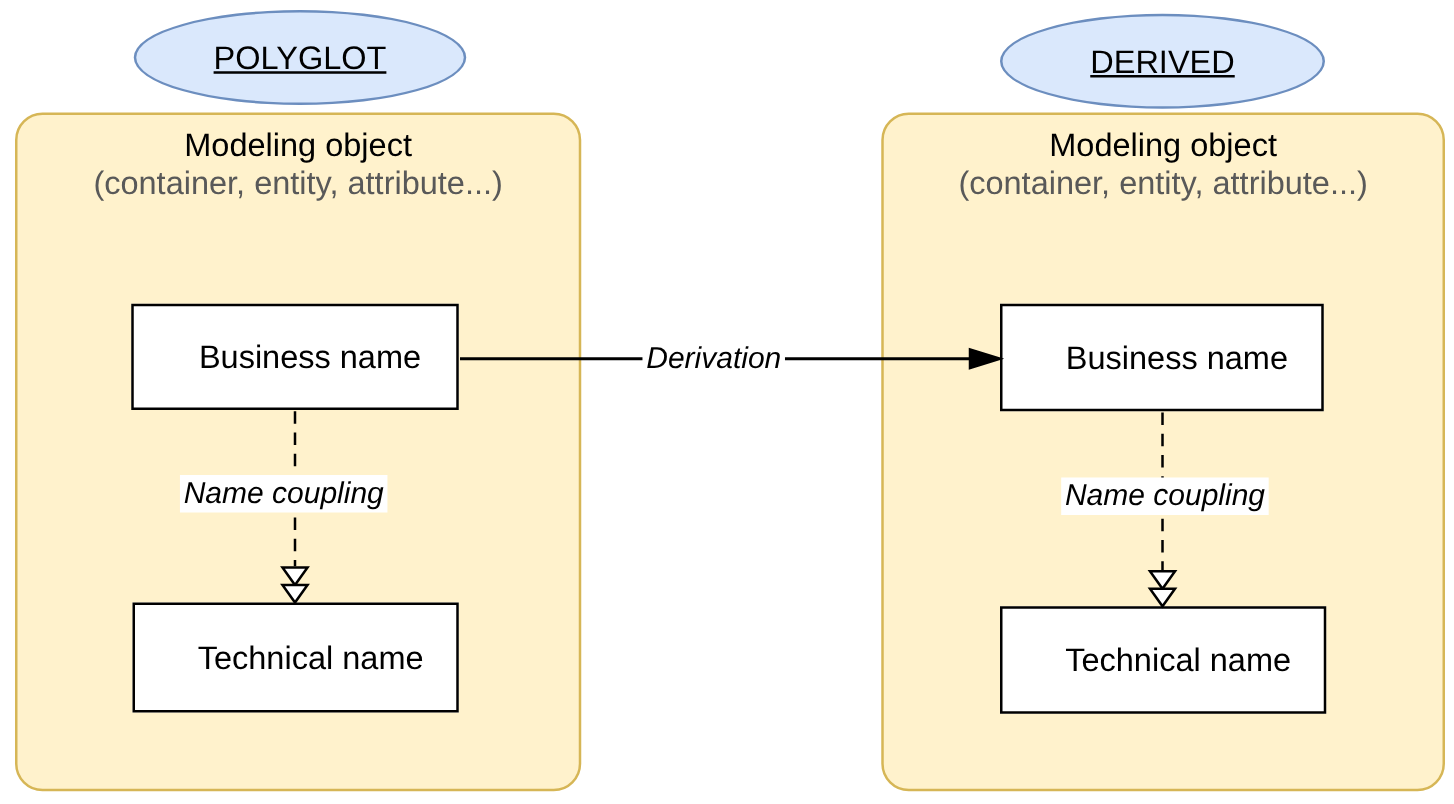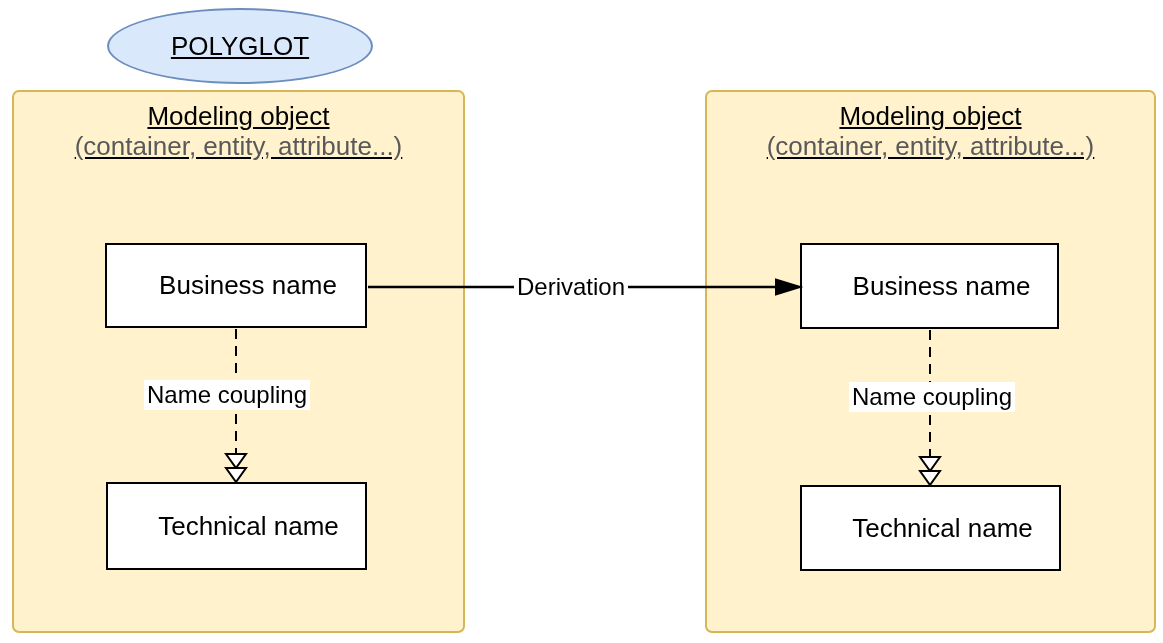--- a/index.html
+++ b/index.html
@@ -13,23 +13,22 @@
     width: 1163px;
     height: 643px;
     overflow: hidden;
     background: #ffffff;
   }
   .container {
     position: absolute;
     box-sizing: border-box;
     background: var(--container-fill);
     border: 2px solid var(--container-border);
-    border-radius: 7px;
+    border-radius: 22px;
     z-index: 1;
-    text-decoration: underline;
   }
   .container-heading {
     text-align: center;
     padding-top: 9px;
     font-size: 26px;
     line-height: 30px;
     color: #000000;
   }
   .container-subtitle {
     color: var(--subtitle-text);
@@ -82,20 +81,21 @@
   }
   .edge-label {
     position: absolute;
     transform: translate(-50%, -50%);
     background: #ffffff;
     font-size: 24px;
     color: #000000;
     white-space: nowrap;
     padding: 1px 3px;
     z-index: 5;
+    font-style: italic;
   }
 </style>
 </head>
 <body>
 
 <div class="stage">
 
   <div class="container" style="left:12px; top:90px; width:453px; height:543px;">
     <div class="container-heading">
       <div>Modeling object</div>
@@ -105,20 +105,23 @@
 
   <div class="container" style="left:705px; top:90px; width:451px; height:543px;">
     <div class="container-heading">
       <div>Modeling object</div>
       <div class="container-subtitle">(container, entity, attribute...)</div>
     </div>
   </div>
 
   <div class="tag-ellipse" style="left:107px; top:8px; width:266px; height:76px;">
     <span>POLYGLOT</span>
+  </div>
+  <div class="tag-ellipse" style="left:800px; top:11px; width:260px; height:76px;">
+    <span>DERIVED</span>
   </div>
 
   <div class="node-box" style="left:105px; top:243px; width:262px; height:85px;">
     <span>Business name</span>
   </div>
   <div class="node-box" style="left:106px; top:482px; width:261px; height:88px;">
     <span>Technical name</span>
   </div>
   <div class="node-box" style="left:800px; top:243px; width:259px; height:86px;">
     <span>Business name</span>

